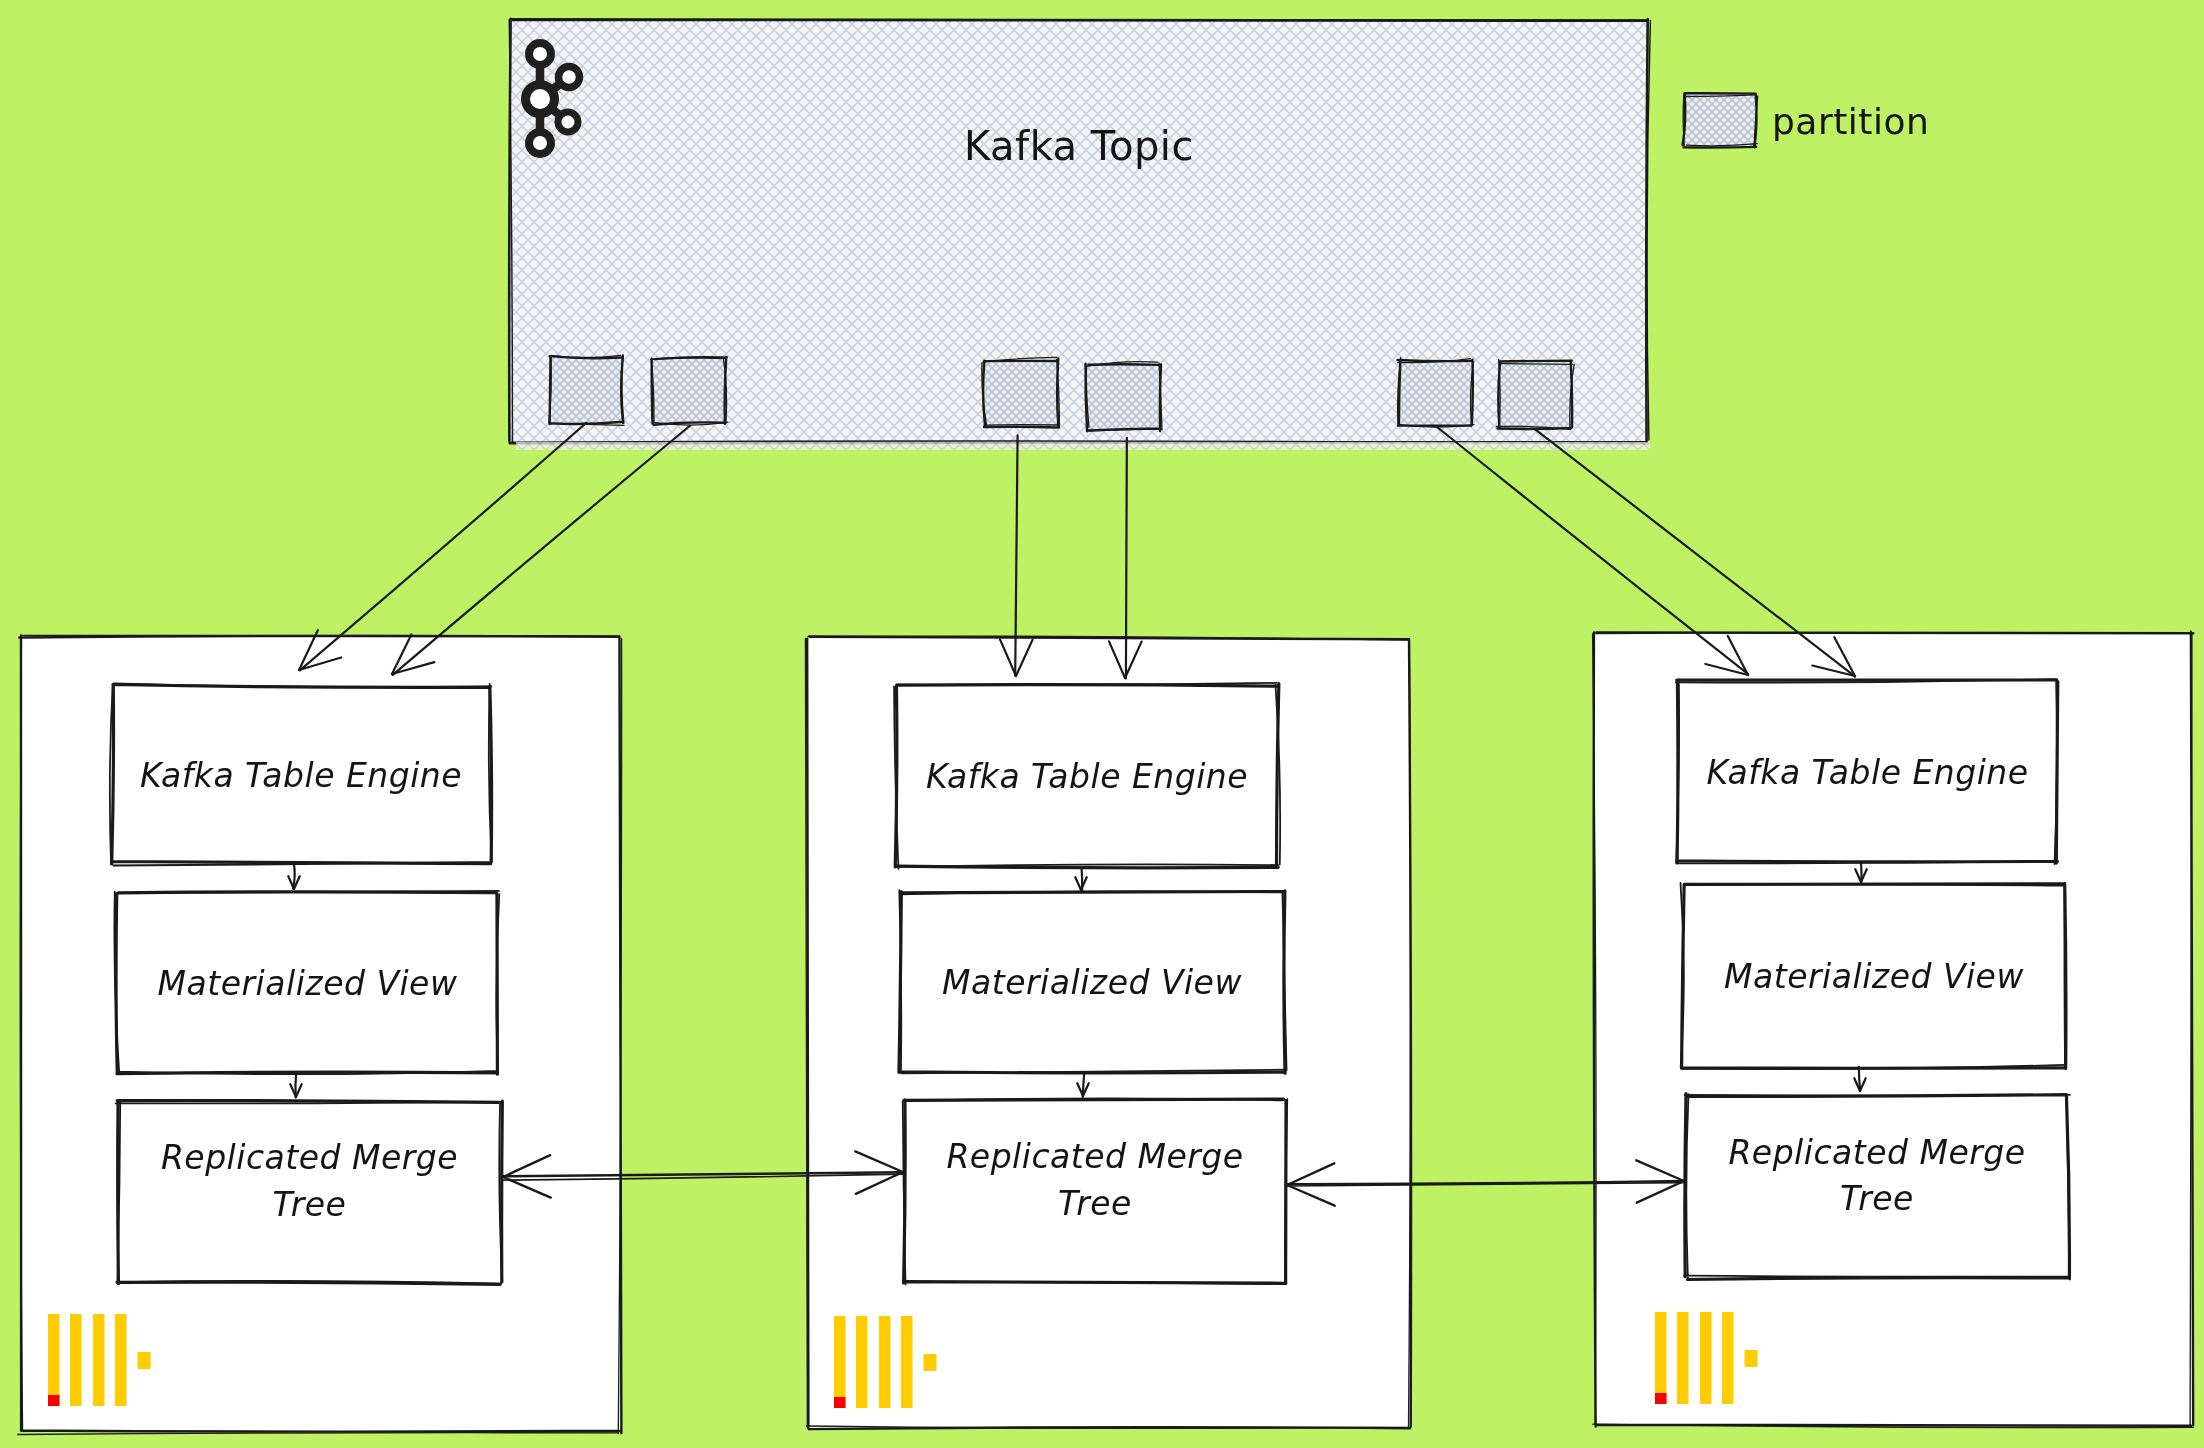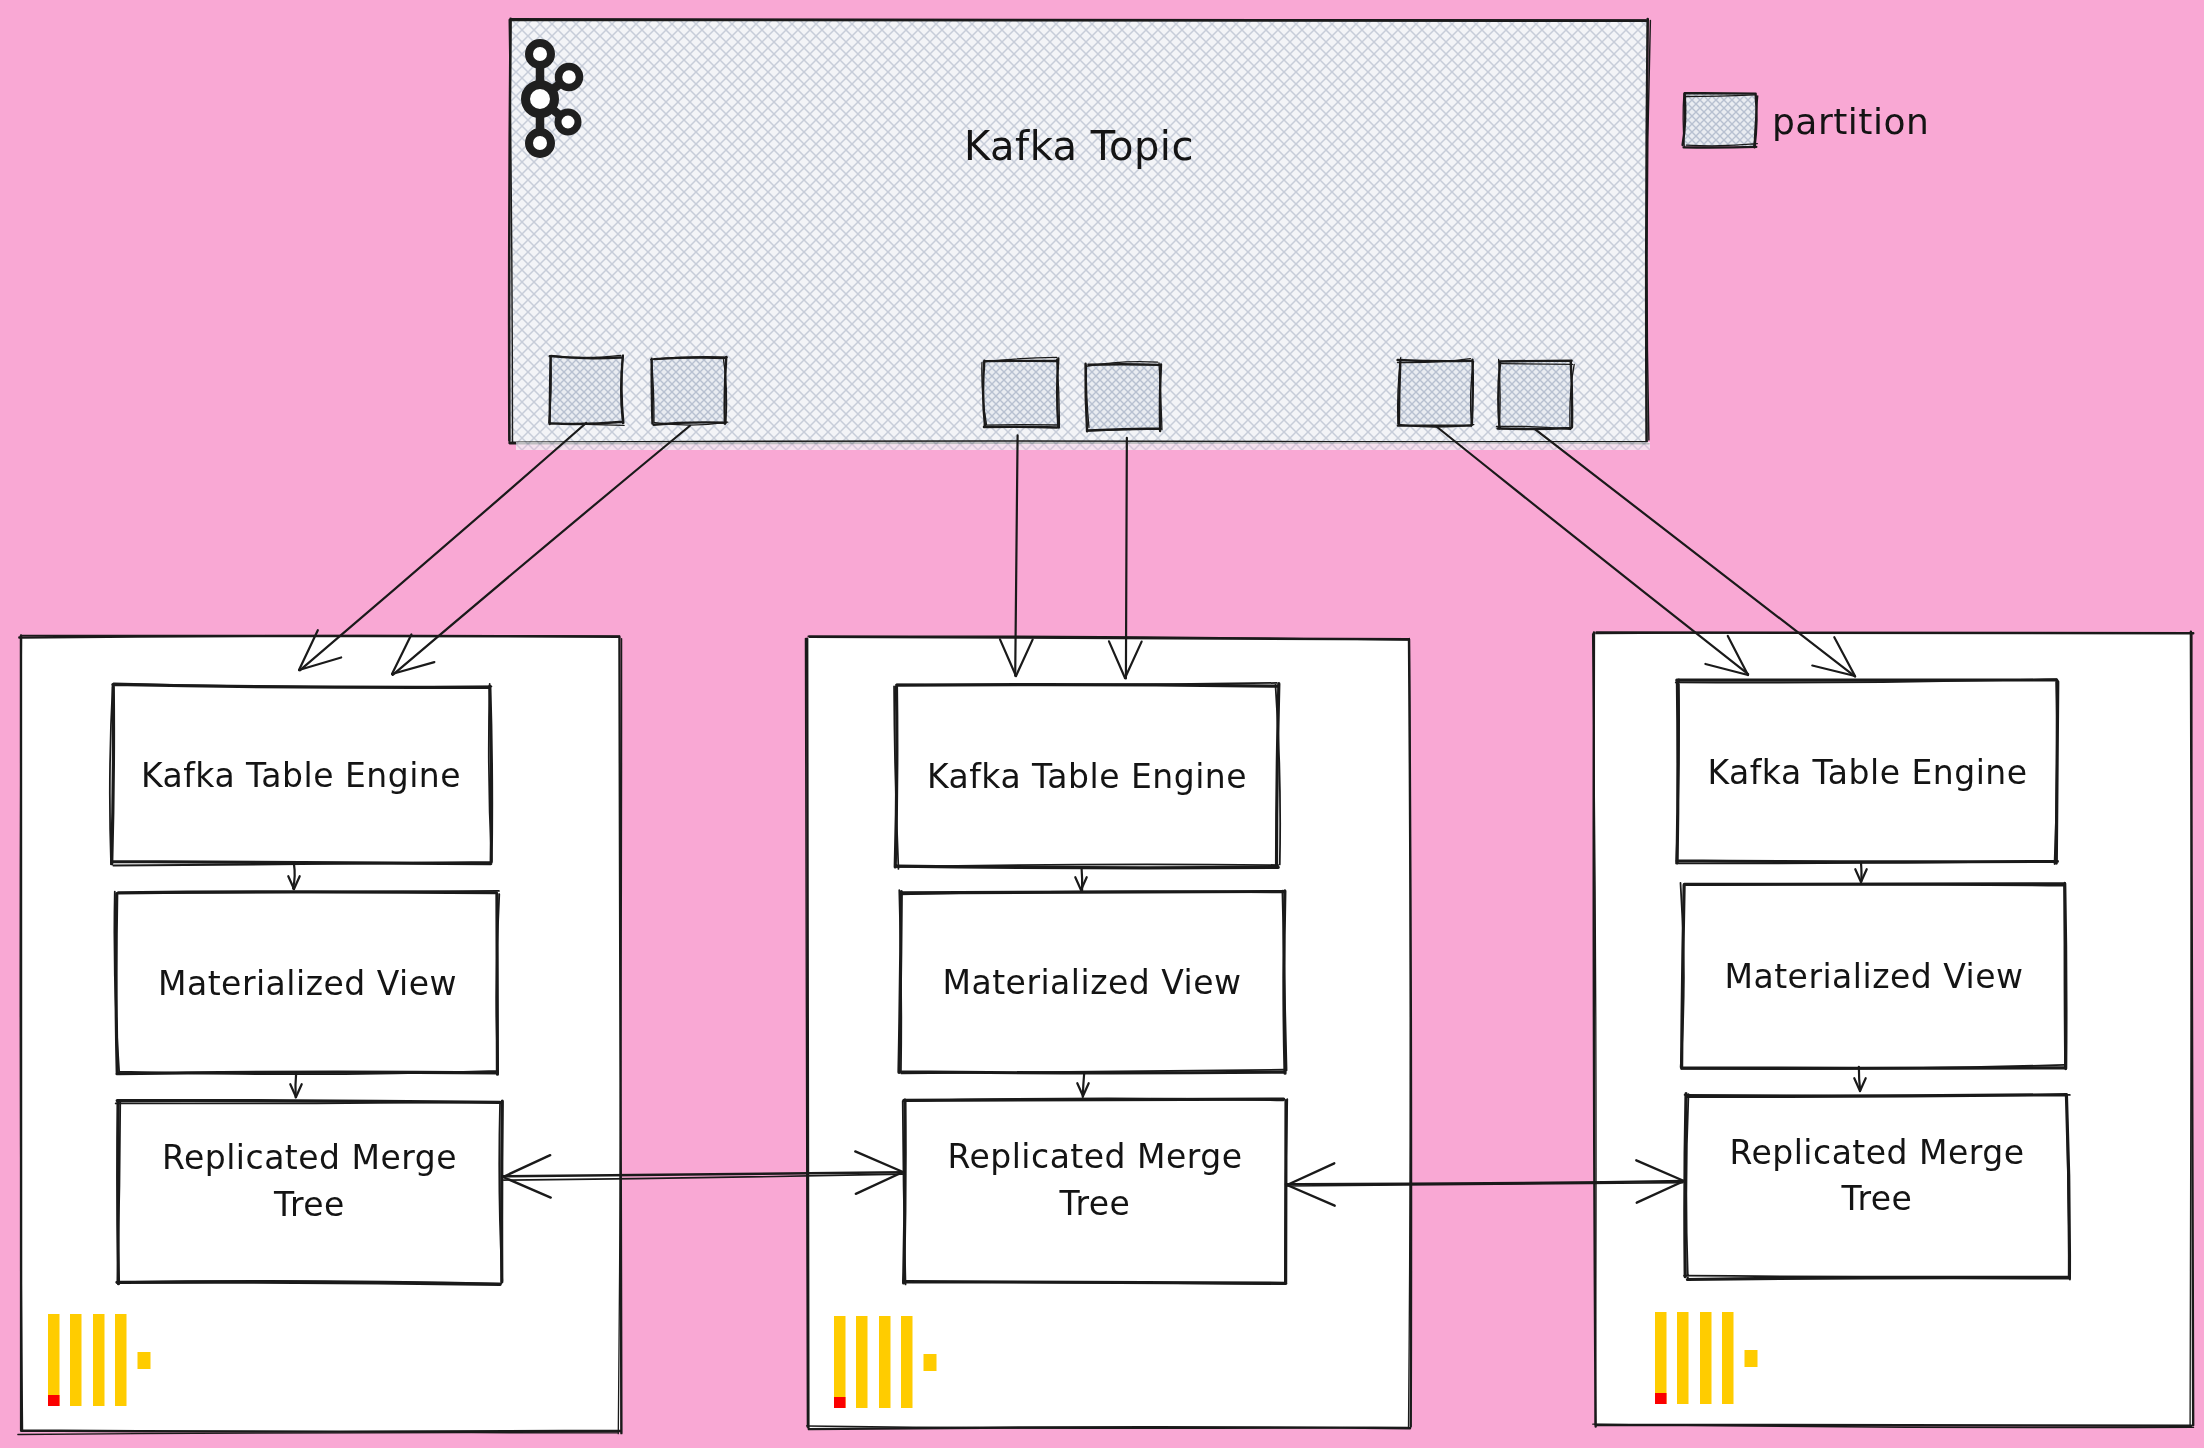--- a/index.html
+++ b/index.html
@@ -1,28 +1,28 @@
 <!DOCTYPE html>
 <html><head>
 <meta charset="utf-8">
 <style>
   html,body{margin:0;padding:0;background:#ffffff;}
   .stage{
-    position:relative;width:2204px;height:1448px;background:#f9a8d4;
+    position:relative;width:2204px;height:1448px;background:#bef264;
     font-family:"DejaVu Sans","Liberation Sans",sans-serif;color:#141414;
     overflow:hidden;
   }
   svg#diagram{position:absolute;left:0;top:0;}
   .lbl{
     position:absolute;transform:translate(-50%,-50%);
     white-space:nowrap;text-align:center;color:#141414;
     letter-spacing:0.5px;
   }
   .lbl.title{font-size:40px;}
-  .lbl.boxlbl{font-size:33px;}
+  .lbl.boxlbl{font-size:33px;font-style:italic;}
   .lbl.rmt{white-space:normal;width:320px;line-height:1.42;}
   .lbl.legend{transform:translate(0,-50%);font-size:36px;text-align:center;}
 </style>
 </head>
 <body>
 
 <div class="stage">
   <svg id="diagram" width="2204" height="1448" viewBox="0 0 2204 1448">
       <defs>
         <pattern id="hatchL" width="12" height="12" patternUnits="userSpaceOnUse">

